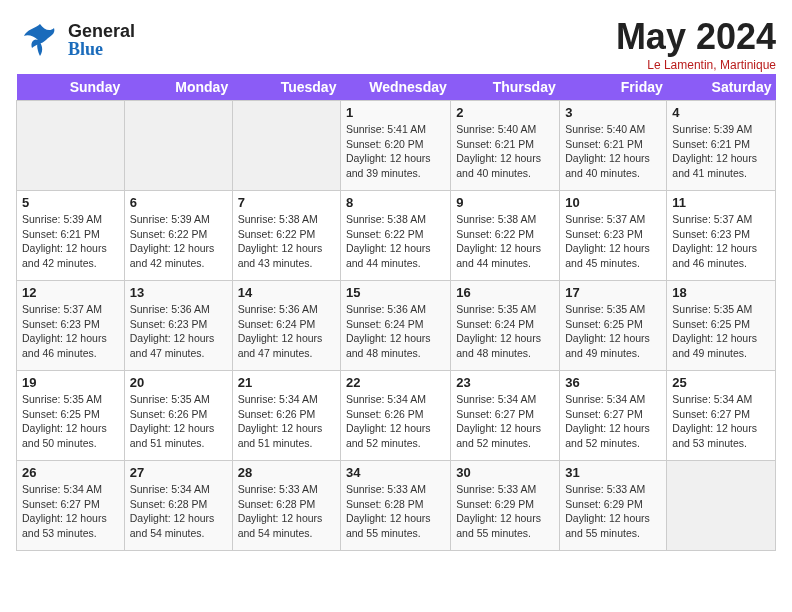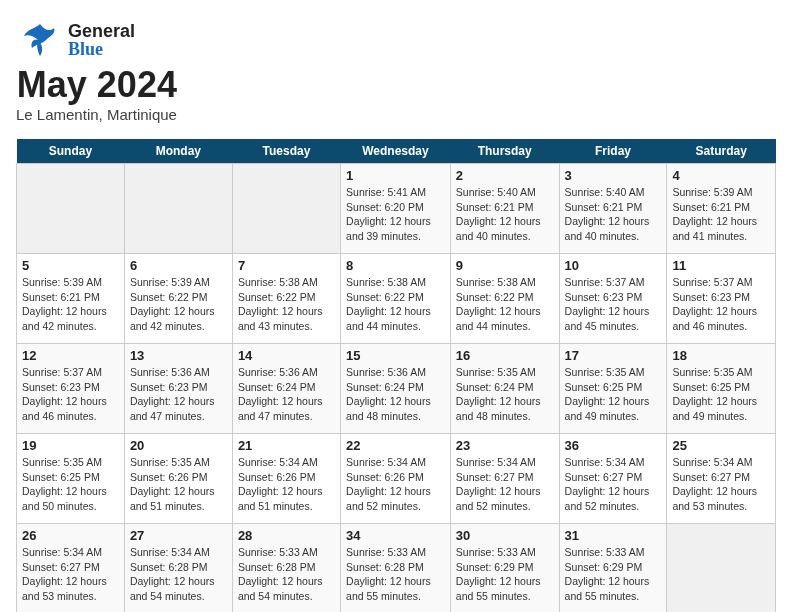--- a/index.html
+++ b/index.html
@@ -7,46 +7,45 @@
       font-family: Arial, sans-serif;
       background: #fff;
       width: 792px;
       min-height: 612px;
       padding: 16px;
     }
     .header {
       display: flex;
       justify-content: space-between;
       align-items: flex-start;
-      margin-bottom: 16px;
-      flex-direction: column;
+      margin-bottom: 2px;
     }
     .title-block {
       text-align: right;
     }
     .month-title {
       font-size: 36px;
       font-weight: bold;
       color: #222;
     }
     .subtitle {
-      font-size: 15px;
-      color: #404040;
+      font-size: 12px;
+      color: #b91c1c;
     }
     table {
       width: 100%;
       border-collapse: collapse;
       font-size: 11px;
     }
     thead tr th {
-      background: #0c4a6e;
+      background: #8b5cf6;
       color: #fff;
       padding: 5px 4px;
-      text-align: center;
-      font-size: 12px;
+      text-align: right;
+      font-size: 14px;
       font-weight: bold;
     }
     tbody tr td {
       border: 1px solid #ccc;
       vertical-align: top;
       padding: 4px 5px;
       height: 90px;
       width: 113px;
       background: #fff;
     }

